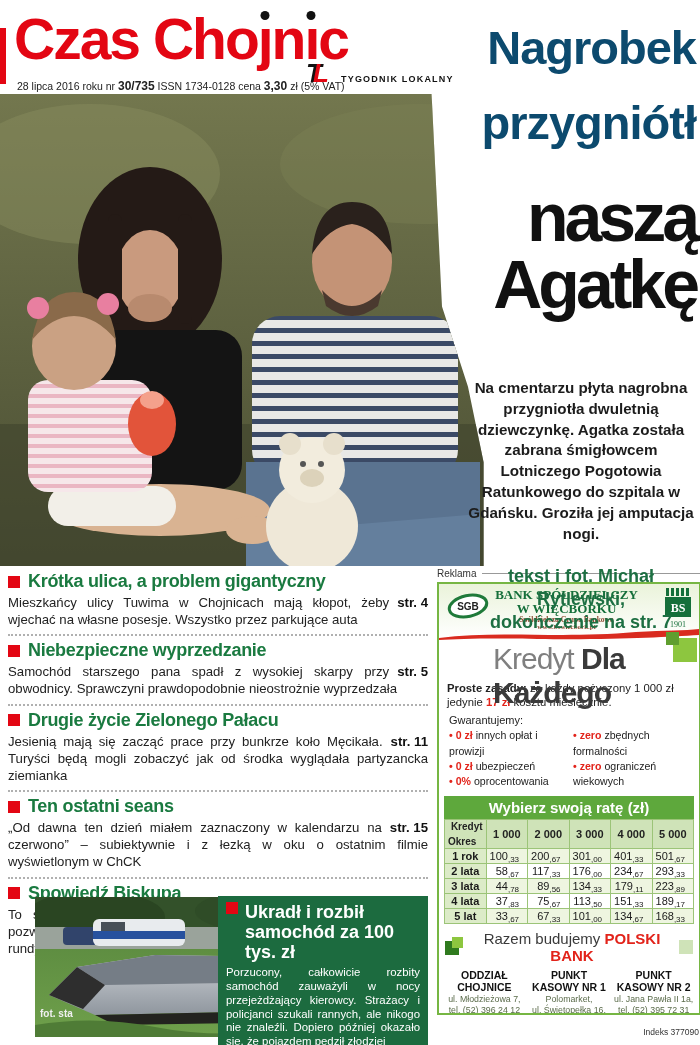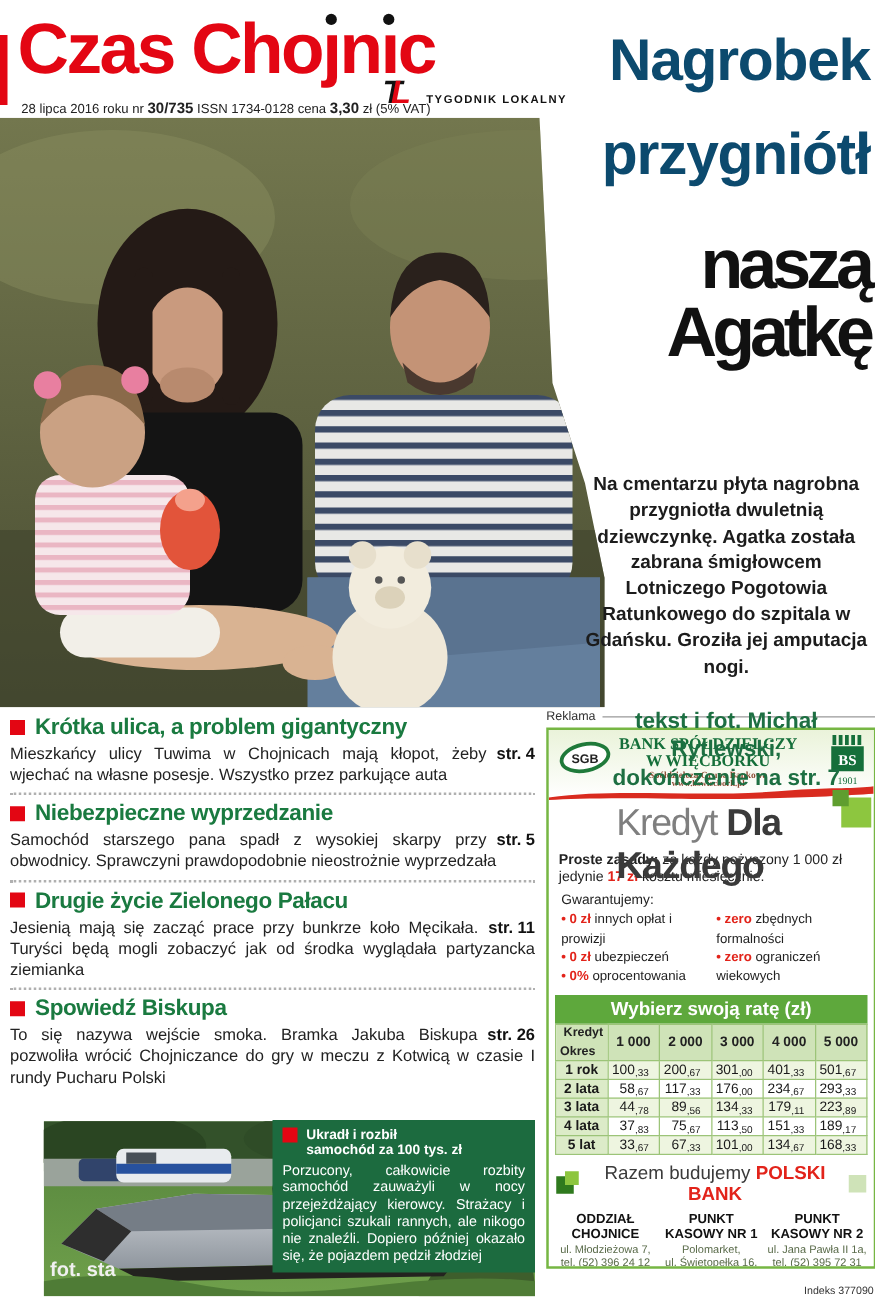--- a/index.html
+++ b/index.html
@@ -15,46 +15,46 @@
   .dateline{position:absolute;left:17px;top:79px;font-size:10.5px;color:#222;}
   .dateline b{font-size:12px;}
   .tl-logo{position:absolute;left:306px;top:58px;font-size:26px;font-weight:bold;font-style:italic;}
   .tl-logo .t{color:#111;}
   .tl-logo .l{color:#e30613;margin-left:-9px;}
   .tagline{position:absolute;left:341px;top:74px;font-size:9px;font-weight:bold;
         letter-spacing:1.2px;color:#111;}
   
   .headline{position:absolute;right:4px;top:10px;width:278px;text-align:right;z-index:5;}
   .hl-green{font-size:47px;font-weight:bold;color:#0c4a6e;line-height:1.6;letter-spacing:-1px;}
-  .hl-black{font-size:56px;font-weight:bold;color:#111;line-height:0.98;letter-spacing:-4px;
+  .hl-black{font-size:68px;font-weight:bold;color:#111;line-height:0.98;letter-spacing:-4px;
         margin-top:24px;}
   
   .photo-top{position:absolute;left:0;top:94px;width:520px;height:472px;
         clip-path:polygon(0 0,83% 0,85% 45%,90% 62%,93% 78%,93% 100%,0 100%);}
   .photo-top svg{display:block;}
   
   .lead{position:absolute;left:466px;top:378px;width:230px;text-align:center;z-index:6;}
   .lead-text{font-size:15.2px;font-weight:bold;line-height:1.37;color:#1c1c1c;}
   .byline{margin-top:20px;font-size:18px;font-weight:bold;color:#1d6f42;line-height:1.3;}
   
   .stories{position:absolute;left:8px;top:568px;width:420px;}
   .story-head{display:flex;align-items:center;gap:8px;margin:3px 0 2px 0;}
   .sq{width:12px;height:12px;background:#e30613;flex:0 0 auto;}
   .story-title{font-size:18px;font-weight:bold;color:#1a7a40;letter-spacing:-0.3px;}
   .story-body{font-size:13.2px;line-height:1.3;color:#222;text-align:justify;margin:0;}
   .story-body .pg{float:right;font-weight:bold;color:#111;margin-left:8px;}
   .dotted{border-bottom:2px dotted #b0b0b0;margin:6px 0 4px 0;}
   
   .photo-crash{position:absolute;left:35px;top:897px;width:393px;height:140px;z-index:1;}
-  .crash-caption{position:absolute;left:40px;top:1008px;color:#f0f0f0;font-size:16px;
+  .crash-caption{position:absolute;left:40px;top:1008px;color:#f0f0f0;font-size:10px;
         font-weight:bold;z-index:3;}
   .green-box{position:absolute;left:218px;top:896px;width:210px;min-height:112px;
         background:#1c6b3f;color:#fff;padding:6px 8px 5px 8px;box-sizing:border-box;z-index:2;}
   .gb-head{display:flex;align-items:flex-start;gap:7px;}
-  .gb-title{font-size:11px;font-weight:bold;line-height:1.12;}
+  .gb-title{font-size:18px;font-weight:bold;line-height:1.12;}
   .gb-body{font-size:11.4px;line-height:1.2;margin-top:4px;text-align:justify;}
   
   .adcol{position:absolute;left:437px;top:568px;width:264px;}
   .ad-label{display:flex;align-items:center;gap:6px;font-size:10px;color:#333;}
   .ad-label .rule{flex:1;border-top:1px solid #999;}
   .ad-box{margin-top:3px;border:2px solid #76b643;height:433px;overflow:hidden;
         box-sizing:border-box;background:#fff;}
   .bank-head{position:relative;height:54px;background:linear-gradient(#eaf3da,#ffffff);}
   .bank-name{position:absolute;left:50px;top:4px;width:155px;text-align:center;
         font-family:"Liberation Serif",serif;color:#156f3a;font-weight:bold;line-height:1.05;}
@@ -210,20 +210,28 @@
       <div class="story-head">
           <span class="sq"></span>
           <span class="story-title">Drugie życie Zielonego Pałacu</span>
         </div>
       <p class="story-body"><span class="pg">str. 11</span><span>Jesienią mają się zacząć prace przy bunkrze koło Męcikała. Turyści będą mogli zobaczyć jak od środka wyglądała partyzancka ziemianka</span></p>
       <div class="dotted"></div>
     </div>
     <div class="story">
       <div class="story-head">
           <span class="sq"></span>
+          <span class="story-title">Ten ostatni seans</span>
+        </div>
+      <p class="story-body"><span class="pg">str. 15</span><span>„Od dawna ten dzień miałem zaznaczony w kalendarzu na czerwono” – subiektywnie i z łezką w oku o ostatnim filmie wyświetlonym w ChCK</span></p>
+      <div class="dotted"></div>
+    </div>
+    <div class="story">
+      <div class="story-head">
+          <span class="sq"></span>
           <span class="story-title">Spowiedź Biskupa</span>
         </div>
       <p class="story-body"><span class="pg">str. 26</span><span>To się nazywa wejście smoka. Bramka Jakuba Biskupa pozwoliła wrócić Chojniczance do gry w meczu z Kotwicą w czasie I rundy Pucharu Polski</span></p>
     </div>
   </div>
 
   <div class="photo-crash">
     <svg width="393" height="140" viewBox="0 0 393 140" xmlns="http://www.w3.org/2000/svg">
       <defs>
         <linearGradient id="grass" x1="0" y1="0" x2="0" y2="1">

